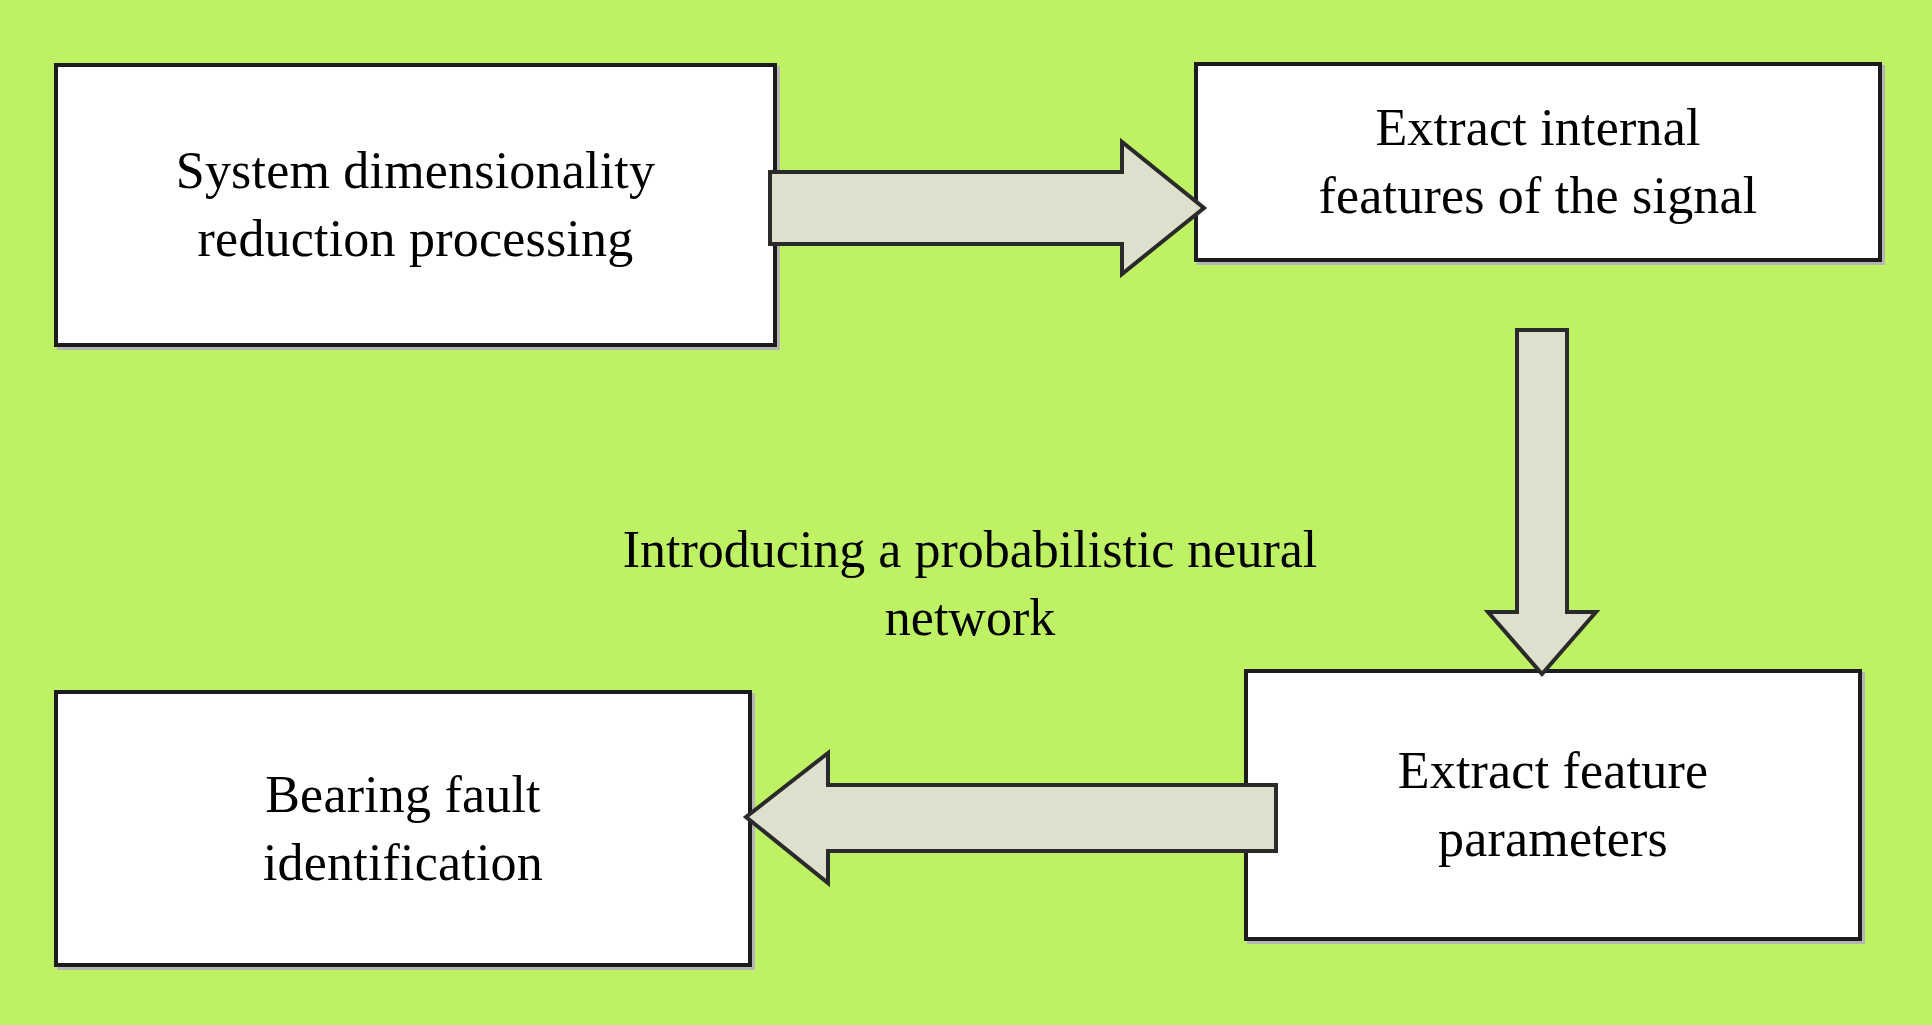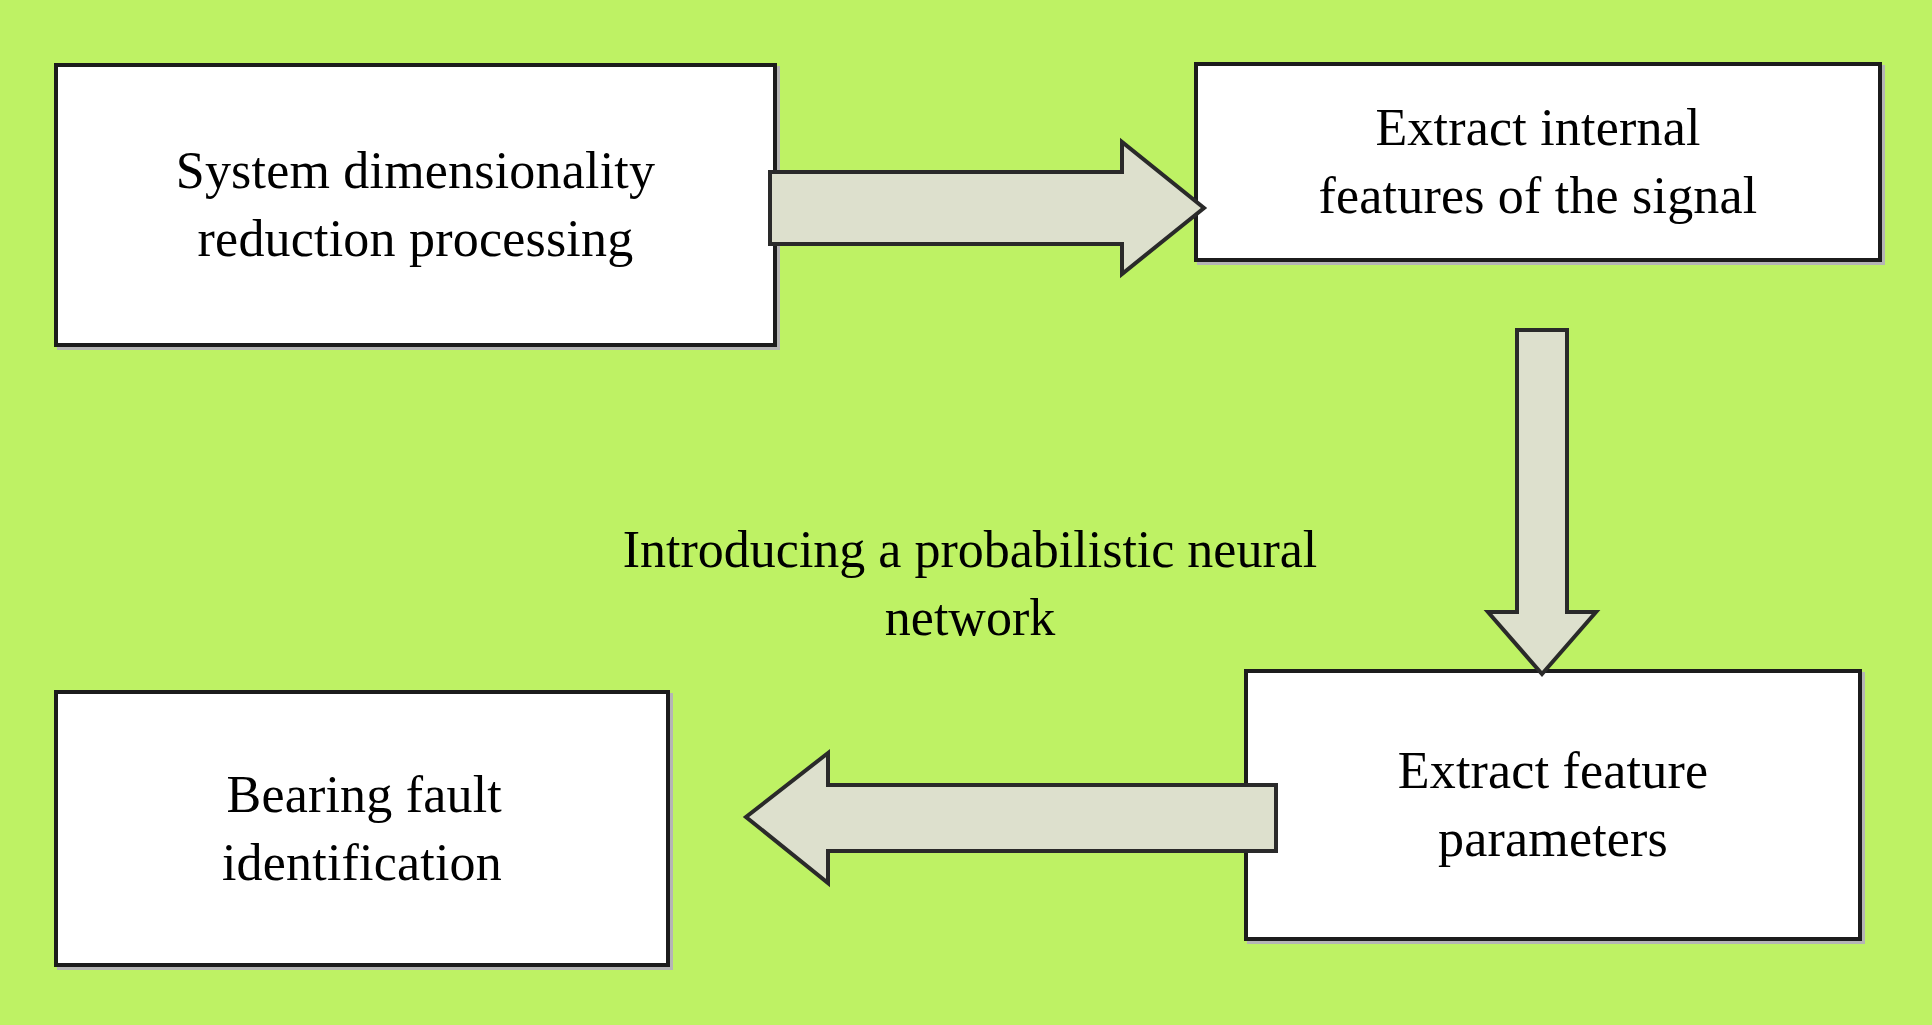--- a/index.html
+++ b/index.html
@@ -33,21 +33,21 @@
     color: #000000;
     font-size: 52px;
     line-height: 1.30;
     letter-spacing: 0.2px;
     padding: 0 14px;
     white-space: pre-line;
   }
 
   #node-dim-reduction { left: 54px;   top: 63px;  width: 723px; height: 284px; }
   #node-internal-feat { left: 1194px; top: 62px;  width: 688px; height: 200px; }
-  #node-bearing-fault { left: 54px;   top: 690px; width: 616px; height: 277px; text-align: right; }
+  #node-bearing-fault { left: 54px;   top: 690px; width: 698px; height: 277px; }
   #node-extract-param { left: 1244px; top: 669px; width: 618px; height: 272px; }
 
   
   #edge-label-pnn {
     position: absolute;
     left: 470px;
     top: 516px;
     width: 1000px;
     text-align: center;
     color: #000000;

